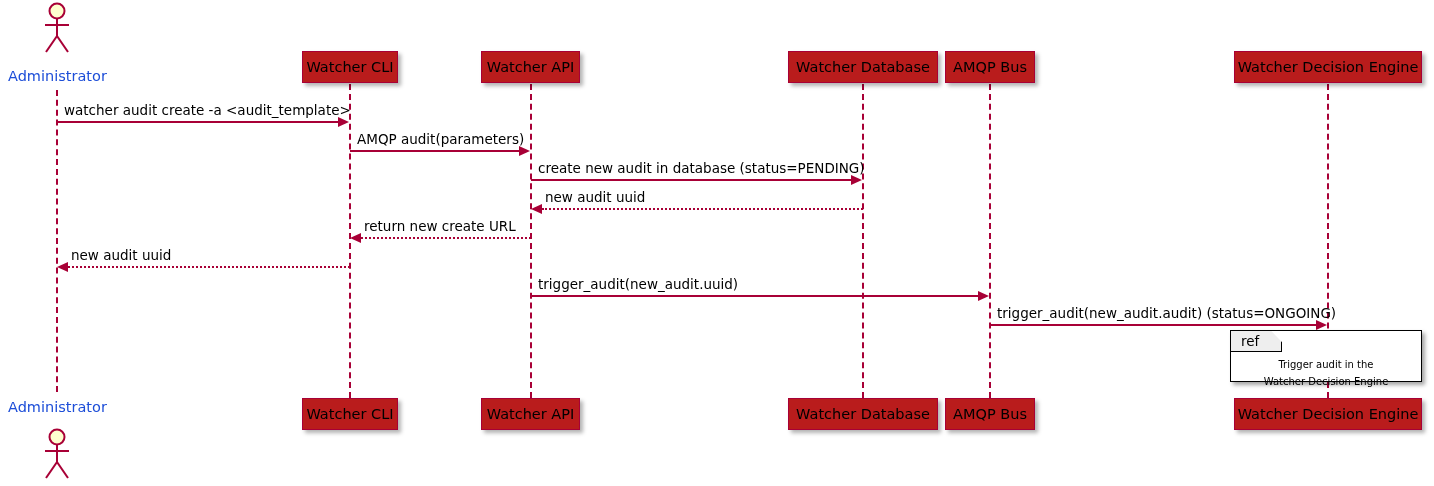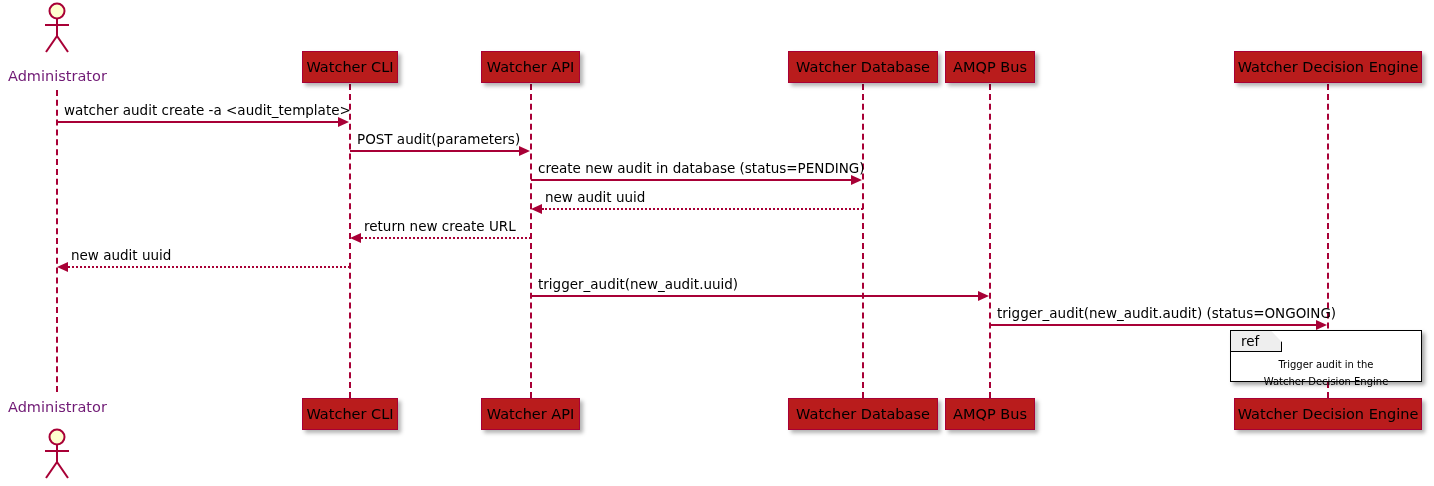--- a/index.html
+++ b/index.html
@@ -42,21 +42,21 @@
   
   .actor {
     position: absolute;
     width: 34px;
     height: 50px;
   }
   .actor svg { display: block; overflow: visible; }
   .actor-label {
     position: absolute;
     font-size: 14.5px;
-    color: #701a75;
+    color: #1d4ed8;
     white-space: nowrap;
   }
 
   
   .msg-line {
     position: absolute;
     height: 0;
     border-top: 2px solid #A80036;
   }
   .msg-line.dotted {
@@ -162,21 +162,21 @@
   <div class="participant" style="left:302px; top:398px; width:96px; height:32px;">Watcher CLI</div>
   <div class="participant" style="left:481px; top:398px; width:99px; height:32px;">Watcher API</div>
   <div class="participant" style="left:788px; top:398px; width:150px; height:32px;">Watcher Database</div>
   <div class="participant" style="left:945px; top:398px; width:90px; height:32px;">AMQP Bus</div>
   <div class="participant" style="left:1234px; top:398px; width:188px; height:32px;">Watcher Decision Engine</div>
 
   <div class="msg-label" style="left:64px; top:102px;text-align:center;">watcher audit create -a &lt;audit_template&gt;</div>
   <div class="msg-line" style="left:57px; top:121px; width:282px;"></div>
   <div class="arrow-head right" style="left:338px; top:117px;"></div>
 
-  <div class="msg-label" style="left:357px; top:131px;">POST audit(parameters)</div>
+  <div class="msg-label" style="left:357px; top:131px;">AMQP audit(parameters)</div>
   <div class="msg-line" style="left:350px; top:150px; width:170px;"></div>
   <div class="arrow-head right" style="left:519px; top:146px;"></div>
 
   <div class="msg-label" style="left:538px; top:160px;">create new audit in database (status=PENDING)</div>
   <div class="msg-line" style="left:531px; top:179px; width:321px;"></div>
   <div class="arrow-head right" style="left:851px; top:175px;"></div>
 
   <div class="msg-label" style="left:545px; top:189px;">new audit uuid</div>
   <div class="msg-line dotted" style="left:542px; top:208px; width:321px;"></div>
   <div class="arrow-head left" style="left:531px; top:204px;"></div>

